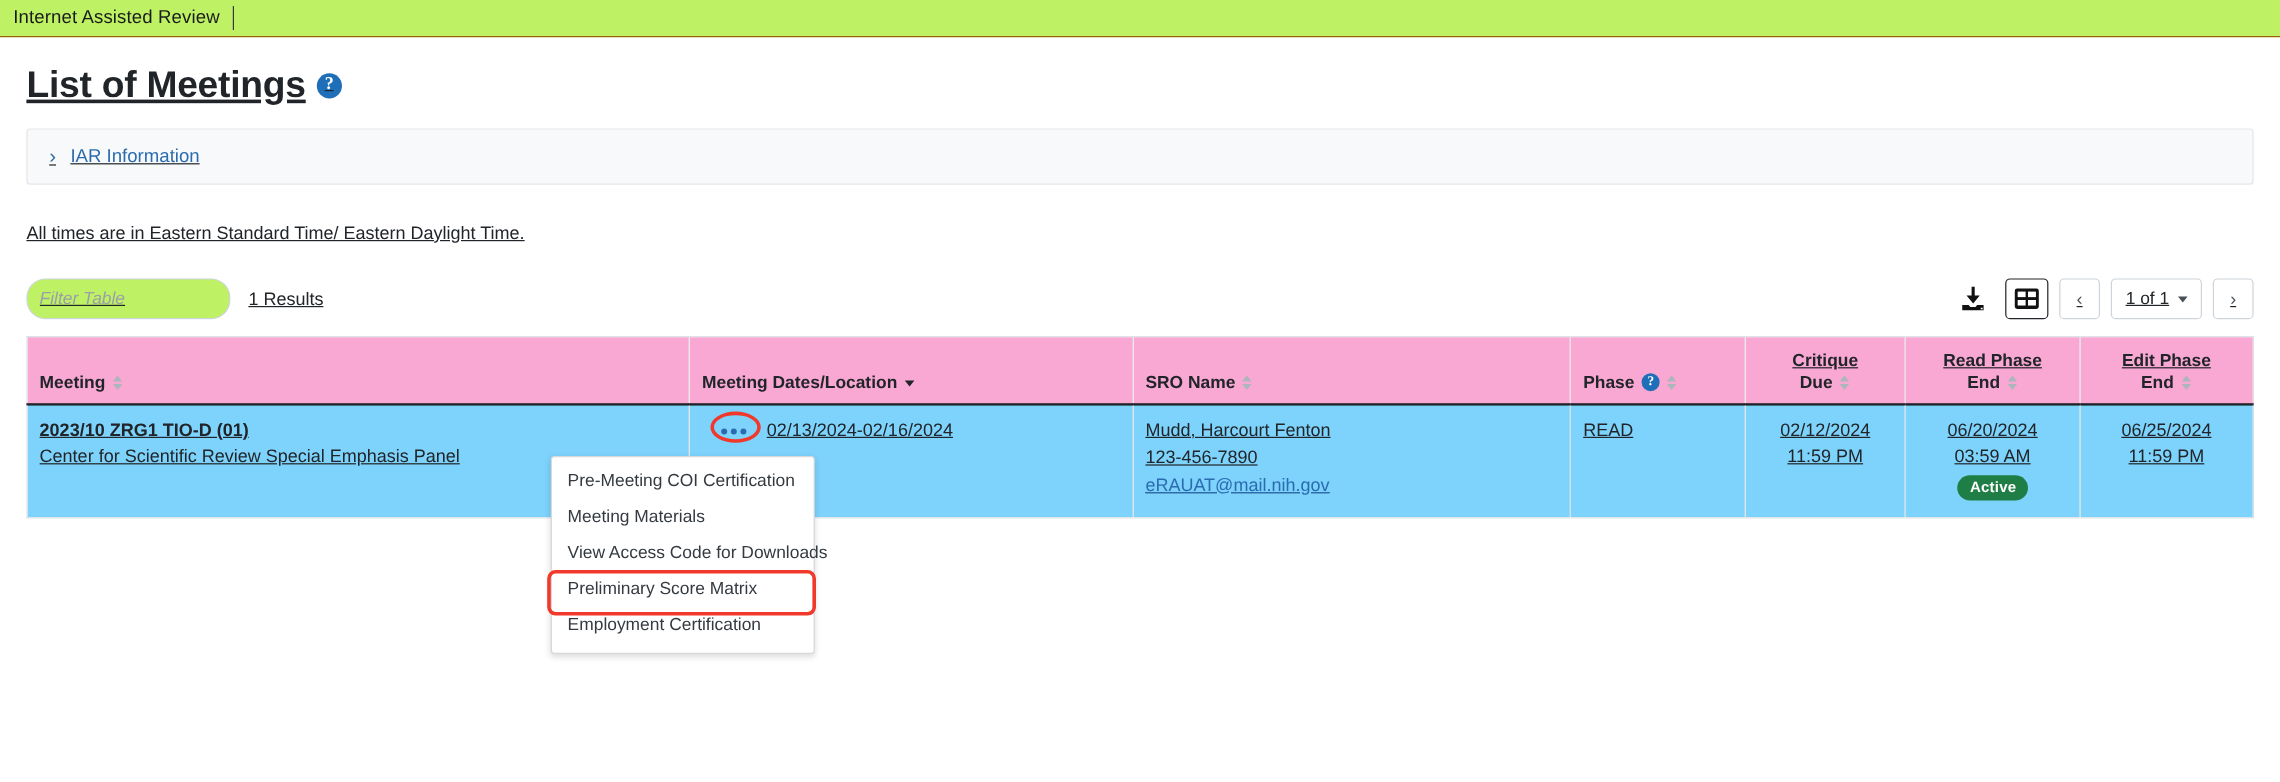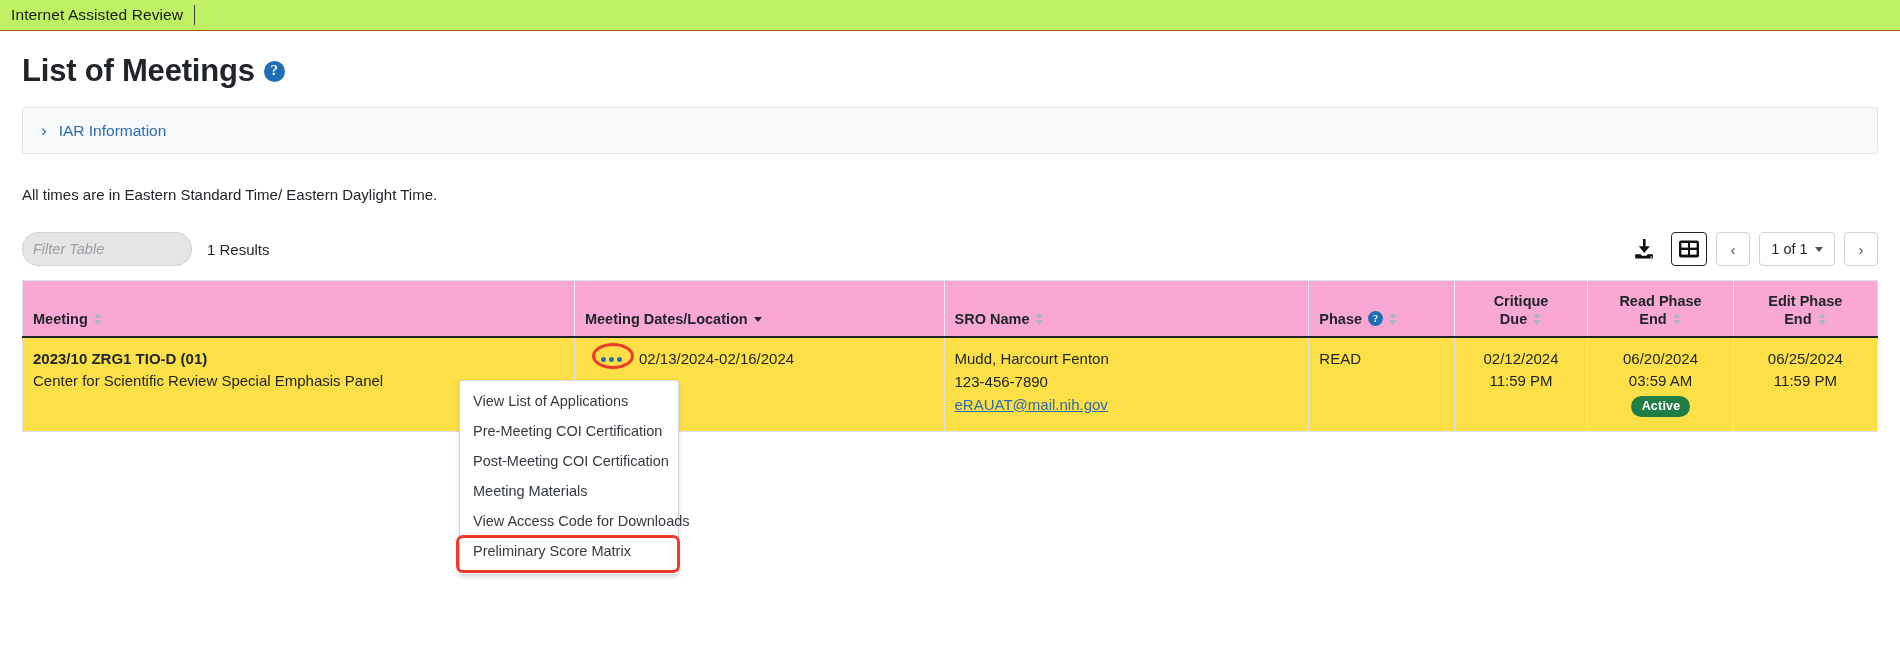--- a/index.html
+++ b/index.html
@@ -28,21 +28,21 @@
   }
   .appbar-sep {
     display: inline-block;
     width: 1px;
     height: 20px;
     background: #343a40;
     margin-left: 11px;
   }
 
   
-  .page { padding: 0 22px; }
+  .page { padding: 0 22px; text-decoration: underline; }
 
   .page-title {
     font-size: 31px;
     font-weight: bold;
     color: #212529;
     margin: 22px 0 0 0;
     display: flex;
     align-items: center;
     gap: 9px;
     letter-spacing: -0.2px;
@@ -95,21 +95,21 @@
   }
   .filter-input {
     width: 170px;
     height: 34px;
     border: 1px solid #ced4da;
     border-radius: 16px;
     padding: 0 10px;
     font-size: 14.5px;
     font-style: italic;
     color: #6c757d;
-    background: #e5e5e5;
+    background: #bef264;
     font-family: "Liberation Sans", sans-serif;
     outline: none;
   }
   .filter-input::placeholder { color: #9aa0a6; font-style: italic; }
   .results-count {
     margin-left: 15px;
     font-size: 15px;
     color: #212529;
   }
   .toolbar-right {
@@ -205,21 +205,21 @@
   .th-help {
     width: 15px; height: 15px; border-radius: 50%;
     background: #1f6fb8; color: #fff;
     font-size: 11px; font-weight: bold;
     display: inline-flex; align-items: center; justify-content: center;
     font-family: "Liberation Serif", serif;
     line-height: 1;
   }
 
   table.meetings tbody td {
-    background: #fde047;
+    background: #7dd3fc;
     border-left: 1px solid #e2e4e6;
     border-bottom: 1px solid #dee2e6;
     font-size: 15px;
     color: #212529;
     padding: 12px 10px 14px 10px;
     vertical-align: top;
     height: 84px;
   }
   table.meetings tbody td:first-child { border-left: 1px solid #dee2e6; }
   table.meetings tbody td:last-child  { border-right: 1px solid #dee2e6; }
@@ -465,22 +465,21 @@
           </td>
           <td class="c-center">
             <div>06/25/2024</div>
             <div class="date-line2">11:59 PM</div>
           </td>
         </tr>
       </tbody>
     </table>
 
     <div class="dropdown">
-      <div class="dd-item">View List of Applications</div>
       <div class="dd-item">Pre-Meeting COI Certification</div>
-      <div class="dd-item">Post-Meeting COI Certification</div>
       <div class="dd-item">Meeting Materials</div>
       <div class="dd-item">View Access Code for Downloads</div>
       <div class="dd-item highlighted">Preliminary Score Matrix</div>
+      <div class="dd-item">Employment Certification</div>
     </div>
   </div>
 
 </div>
 
 </body></html>

